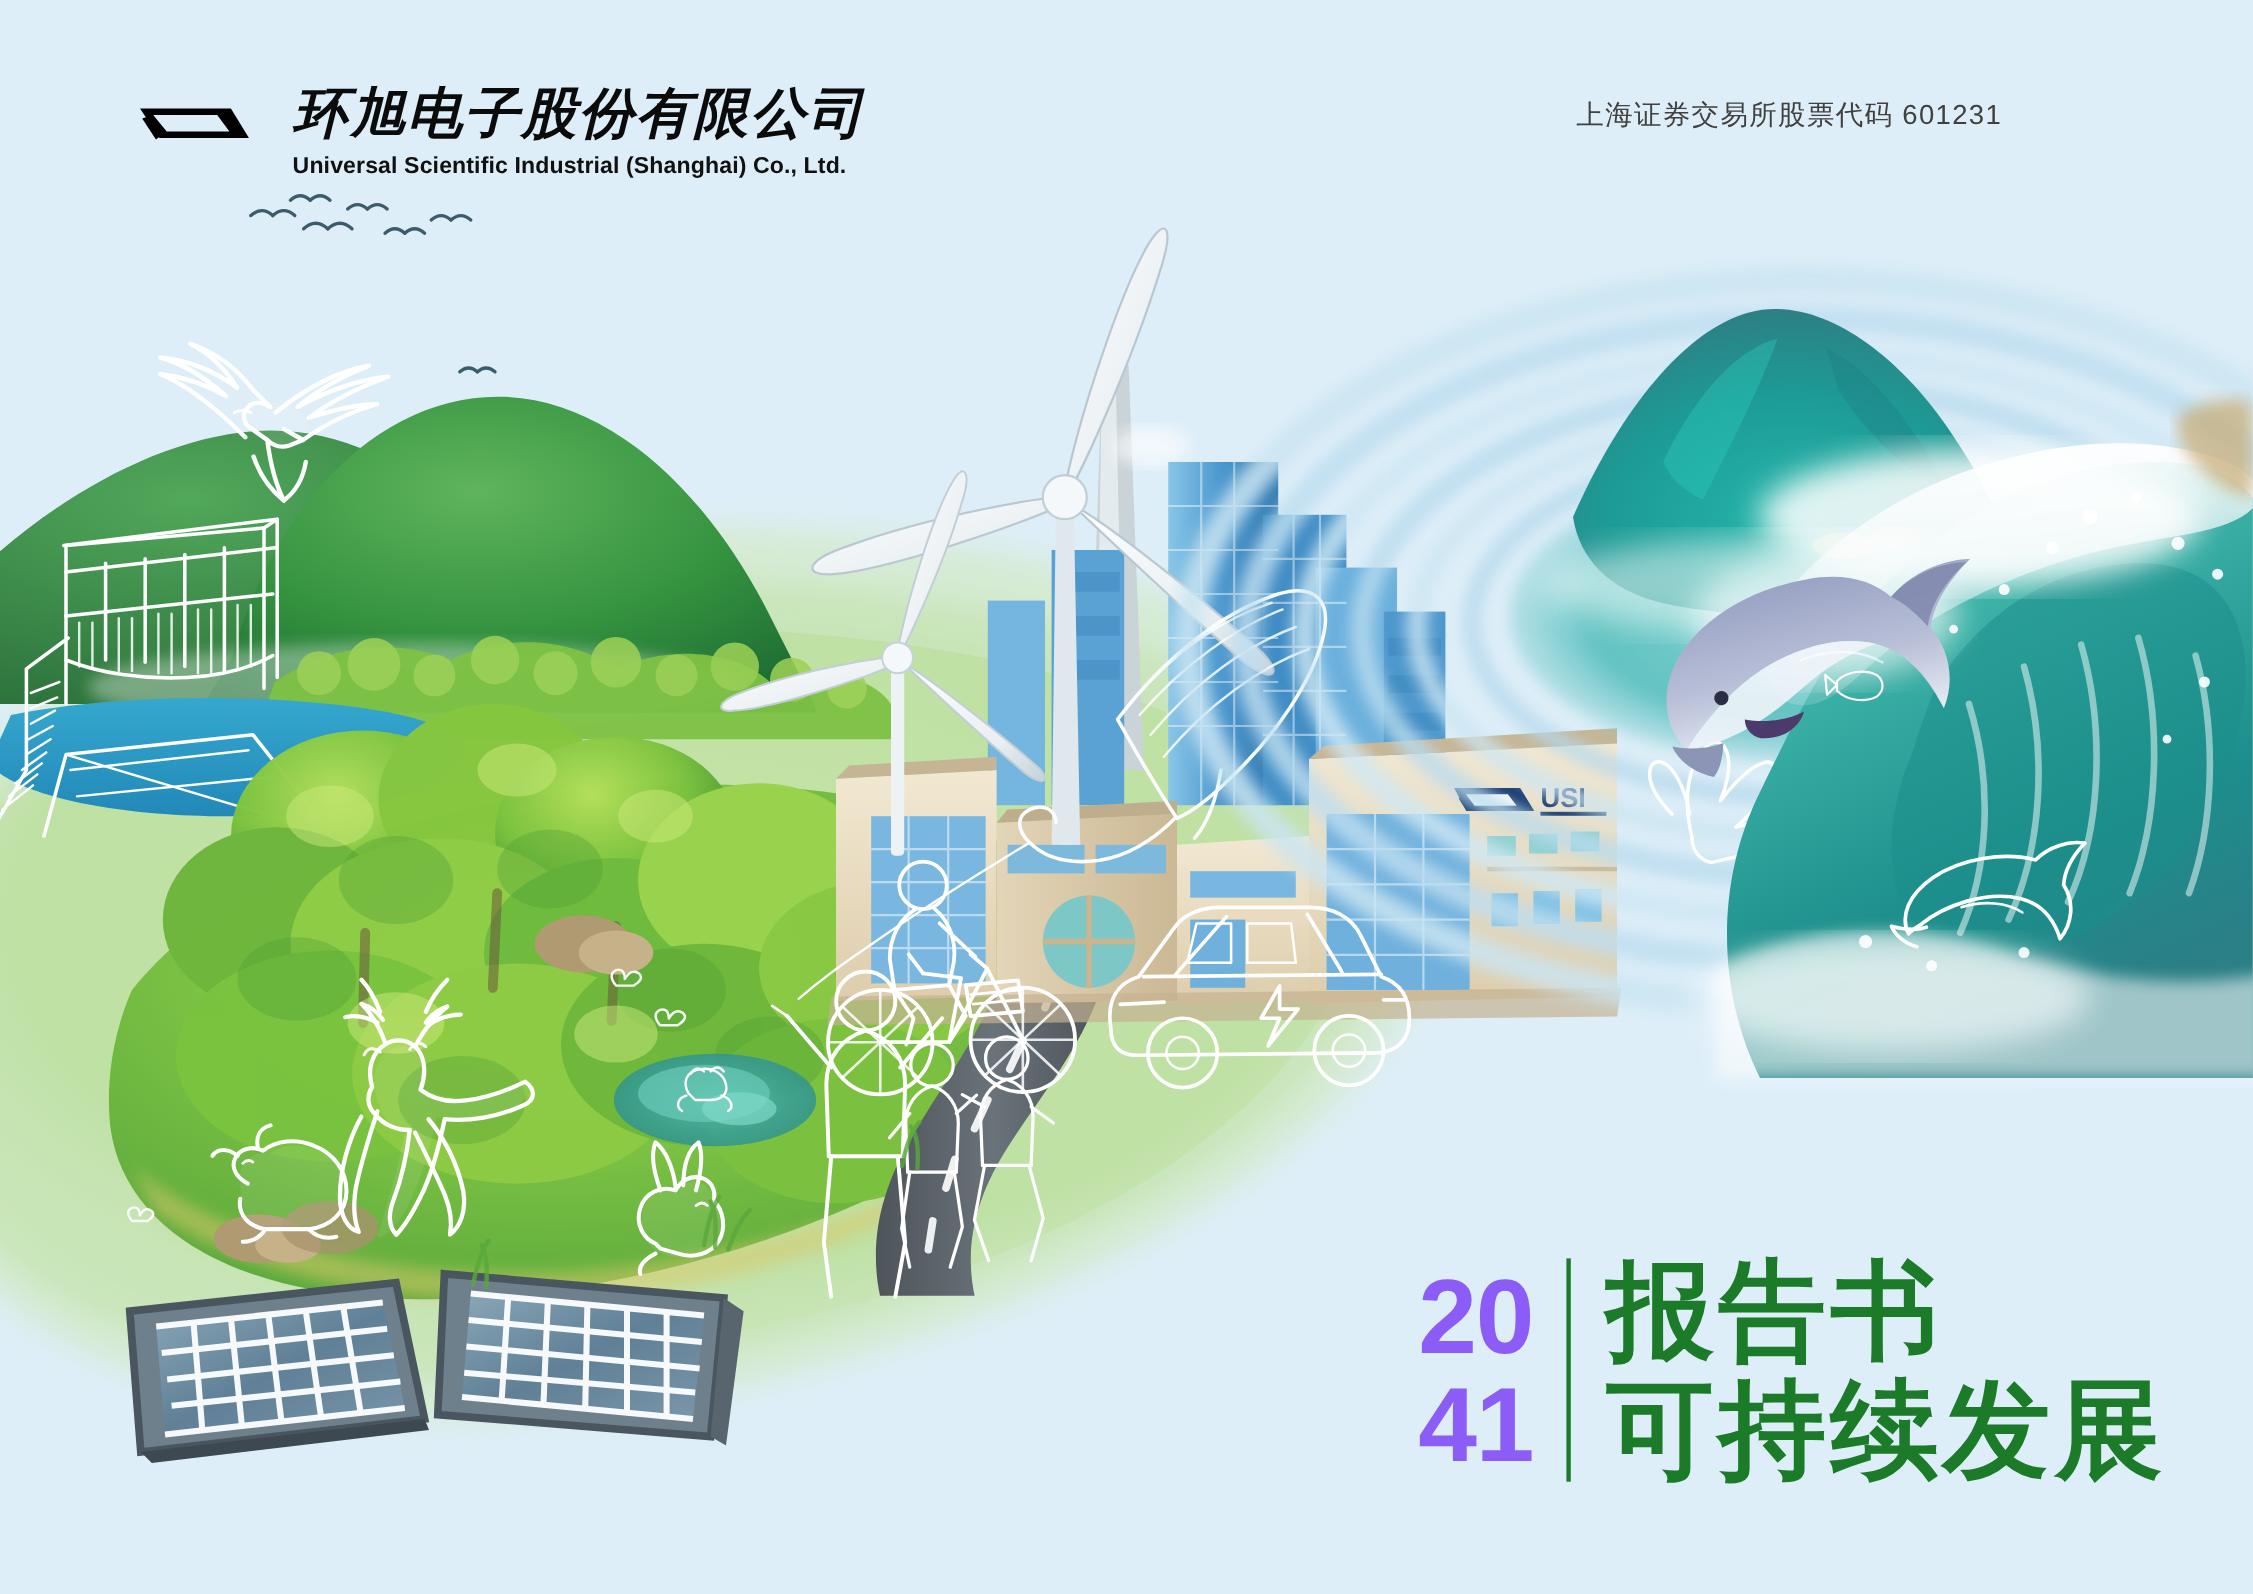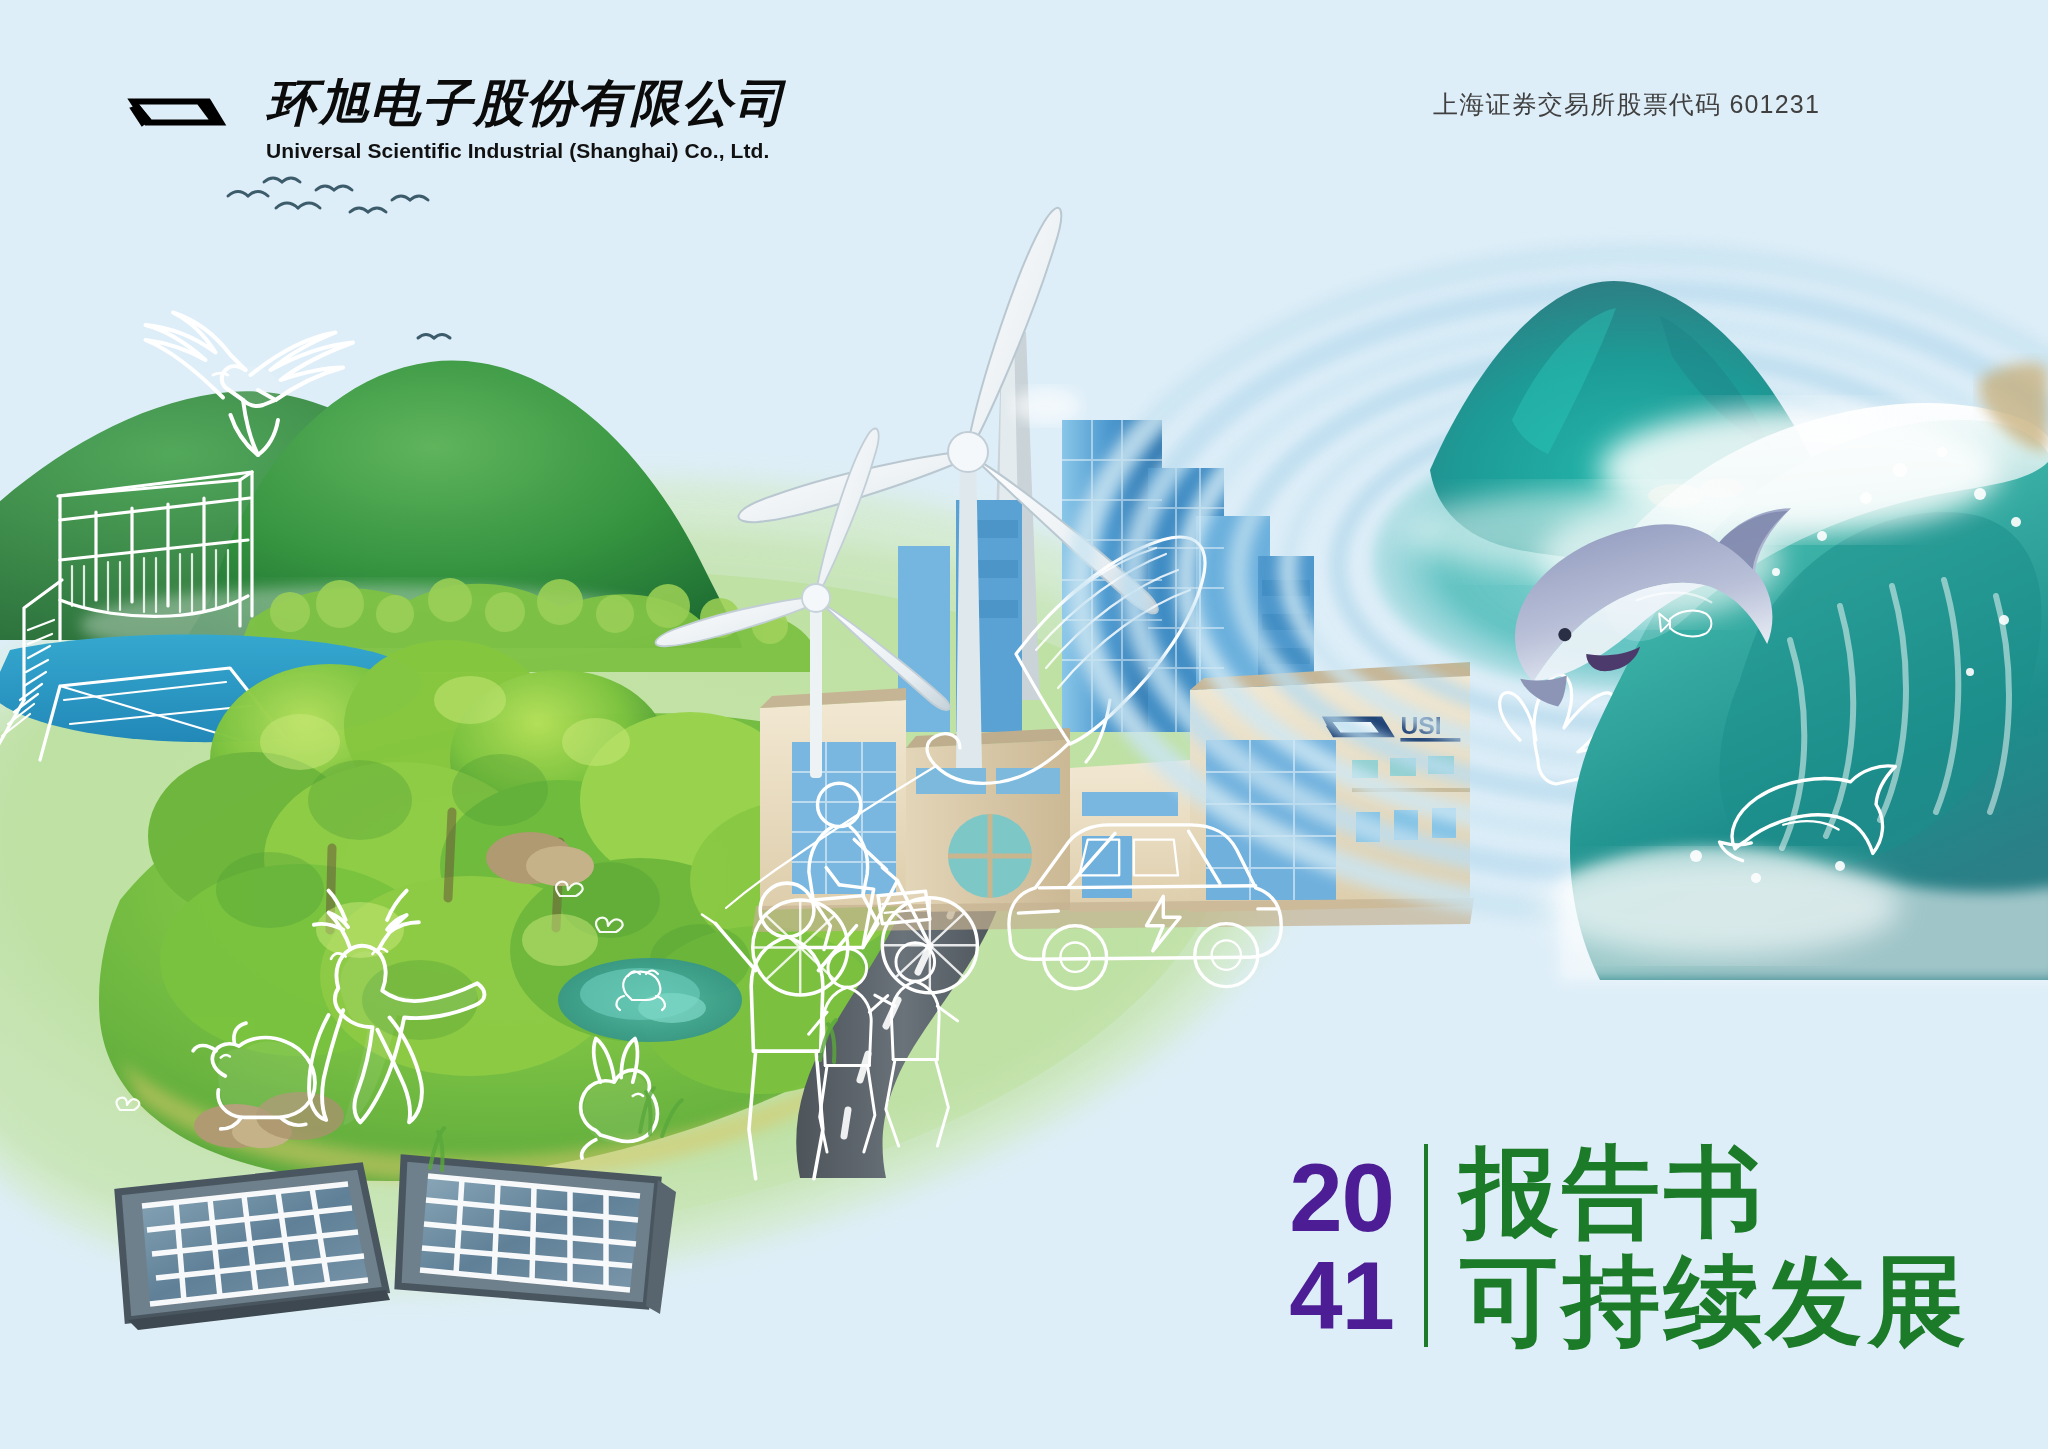--- a/index.html
+++ b/index.html
@@ -30,21 +30,21 @@
   }
   .stock-code{
     position:absolute;right:80px;top:88px;
     font-size:25px;color:#404040;letter-spacing:1.2px;white-space:nowrap;
   }
 
   
   .report-title{position:absolute;right:78px;bottom:92px;display:flex;align-items:stretch;z-index:60;}
   .year{
     display:flex;flex-direction:column;justify-content:center;
-    color:#4c1d95;font-size:96px;font-weight:700;line-height:1.02;
+    color:#8b5cf6;font-size:96px;font-weight:700;line-height:1.02;
     letter-spacing:-1px;text-align:left;padding-right:30px;
   }
   .title-rule{width:4px;background:#1b7b28;margin:6px 0 10px 0;flex:0 0 auto;}
   .title-cn{
     display:flex;flex-direction:column;justify-content:center;
     padding-left:32px;color:#1b7b28;
     font-family:"DejaVu Sans","Liberation Sans",sans-serif;
     font-size:98px;font-weight:700;line-height:1.12;letter-spacing:4px;
   }
 

